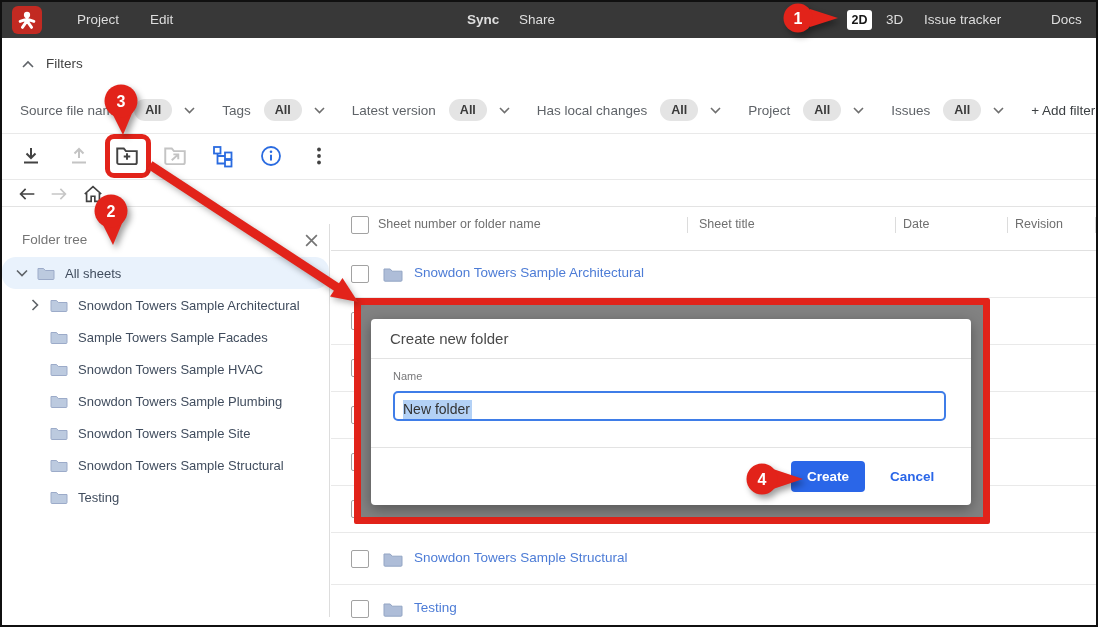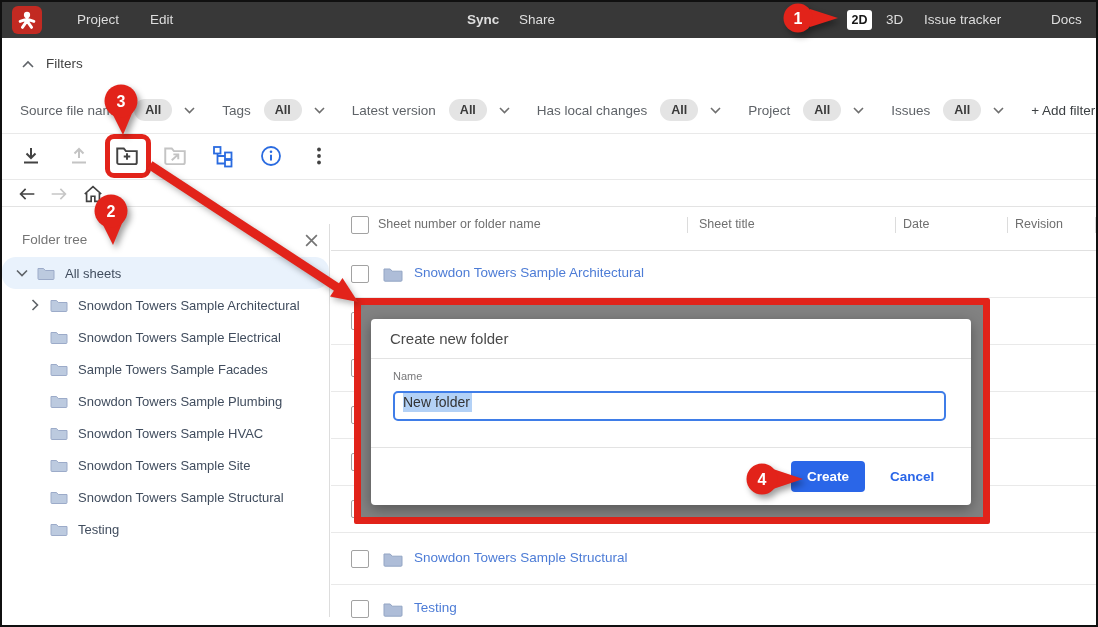--- a/index.html
+++ b/index.html
@@ -56,21 +56,21 @@
   .trow .checkbox { left:20px; top:50%; margin-top:-9px; }
   .trow .rfold { position:absolute; left:52px; top:50%; margin-top:-8px; }
   .trow .rlink { position:absolute; left:83px; top:50%; margin-top:-9px; font-size:13.5px; color:#4d7cd6; white-space:nowrap; }
 
   
   .modal-region { position:absolute; left:352px; top:296px; width:636px; height:226px; border:7px solid #e2231a; border-radius:2px; background:#828282; z-index:50; }
   .dialog { position:absolute; left:10px; top:14px; width:600px; height:186px; background:#fff; border-radius:4px; box-shadow:0 4px 14px rgba(0,0,0,.35);padding-left:12px; }
   .dlg-title { position:absolute; left:19px; top:0; height:39px; line-height:39px; font-size:15px; color:#4a4a4a; }
   .dlg-div1 { position:absolute; left:0; top:39px; width:100%; height:1px; background:#e3e3e3; }
   .dlg-name { position:absolute; left:22px; top:51px; font-size:11px; color:#78787a; }
-  .dlg-input { position:absolute; left:22px; top:72px; width:553px; height:30px; border:2px solid #3f7de8; border-radius:5px; background:#fff; display:flex; align-items:flex-start; padding-left:8px; font-size:14px; color:#333; }
+  .dlg-input { position:absolute; left:22px; top:72px; width:553px; height:30px; border:2px solid #3f7de8; border-radius:5px; background:#fff; display:flex; align-items:flex-end; padding-left:8px; font-size:14px; color:#333; }
   .sel { background:#b3d1f6; padding:1px 2px 2px 0; }
   .dlg-div2 { position:absolute; left:0; top:128px; width:100%; height:1px; background:#e3e3e3; }
   .btn-create { position:absolute; left:420px; top:142px; width:74px; height:31px; background:#2a66e8; border:none; border-radius:4px; color:#fff; font-weight:bold; font-size:13.5px; font-family:inherit; }
   .btn-cancel { position:absolute; left:519px; top:142px; height:31px; line-height:31px; background:none; border:none; color:#2a66e8; font-weight:bold; font-size:13.5px; font-family:inherit; }
   .pin { position:absolute; z-index:60; filter:drop-shadow(3px 4px 3px rgba(0,0,0,.38)); }
   .arrow { position:absolute; z-index:55; filter:drop-shadow(2px 3px 3px rgba(0,0,0,.3)); }
   .pin text { font-family:"Liberation Sans",sans-serif; font-size:16px; font-weight:bold; fill:#fff; text-anchor:middle; }
 </style>
 </head>
 <body>
@@ -261,48 +261,39 @@
         </span>
       <span class="tlabel">Snowdon Towers Sample Architectural</span>
     </div>
     <div class="tree-row lvl1">
       <span class="tchev"></span>
       <span class="tfold">
           <svg width="18" height="14" viewBox="0 0 18 14">
             <path d="M1 2.5 h5.5 l1.8 2 h8.7 v8 a1 1 0 0 1 -1 1 h-14 a1 1 0 0 1 -1 -1 z" fill="#bccadf" stroke="#9cabc9" stroke-width="1"></path>
           </svg>
         </span>
-      <span class="tlabel">Snowdon Towers Sample Electrical</span>
-    </div>
-    <div class="tree-row lvl1">
-      <span class="tchev"></span>
-      <span class="tfold">
-          <svg width="18" height="14" viewBox="0 0 18 14">
-            <path d="M1 2.5 h5.5 l1.8 2 h8.7 v8 a1 1 0 0 1 -1 1 h-14 a1 1 0 0 1 -1 -1 z" fill="#bccadf" stroke="#9cabc9" stroke-width="1"></path>
-          </svg>
-        </span>
       <span class="tlabel">Sample Towers Sample Facades</span>
     </div>
     <div class="tree-row lvl1">
       <span class="tchev"></span>
       <span class="tfold">
           <svg width="18" height="14" viewBox="0 0 18 14">
             <path d="M1 2.5 h5.5 l1.8 2 h8.7 v8 a1 1 0 0 1 -1 1 h-14 a1 1 0 0 1 -1 -1 z" fill="#bccadf" stroke="#9cabc9" stroke-width="1"></path>
           </svg>
         </span>
+      <span class="tlabel">Snowdon Towers Sample HVAC</span>
+    </div>
+    <div class="tree-row lvl1">
+      <span class="tchev"></span>
+      <span class="tfold">
+          <svg width="18" height="14" viewBox="0 0 18 14">
+            <path d="M1 2.5 h5.5 l1.8 2 h8.7 v8 a1 1 0 0 1 -1 1 h-14 a1 1 0 0 1 -1 -1 z" fill="#bccadf" stroke="#9cabc9" stroke-width="1"></path>
+          </svg>
+        </span>
       <span class="tlabel">Snowdon Towers Sample Plumbing</span>
-    </div>
-    <div class="tree-row lvl1">
-      <span class="tchev"></span>
-      <span class="tfold">
-          <svg width="18" height="14" viewBox="0 0 18 14">
-            <path d="M1 2.5 h5.5 l1.8 2 h8.7 v8 a1 1 0 0 1 -1 1 h-14 a1 1 0 0 1 -1 -1 z" fill="#bccadf" stroke="#9cabc9" stroke-width="1"></path>
-          </svg>
-        </span>
-      <span class="tlabel">Snowdon Towers Sample HVAC</span>
     </div>
     <div class="tree-row lvl1">
       <span class="tchev"></span>
       <span class="tfold">
           <svg width="18" height="14" viewBox="0 0 18 14">
             <path d="M1 2.5 h5.5 l1.8 2 h8.7 v8 a1 1 0 0 1 -1 1 h-14 a1 1 0 0 1 -1 -1 z" fill="#bccadf" stroke="#9cabc9" stroke-width="1"></path>
           </svg>
         </span>
       <span class="tlabel">Snowdon Towers Sample Site</span>
     </div>

